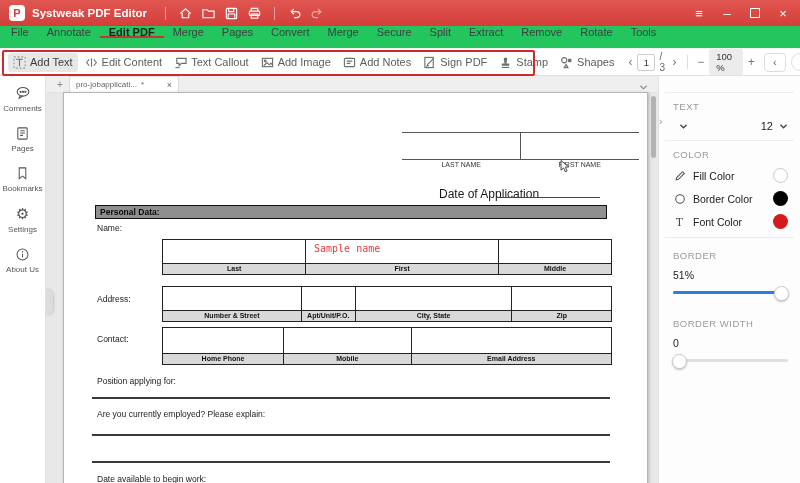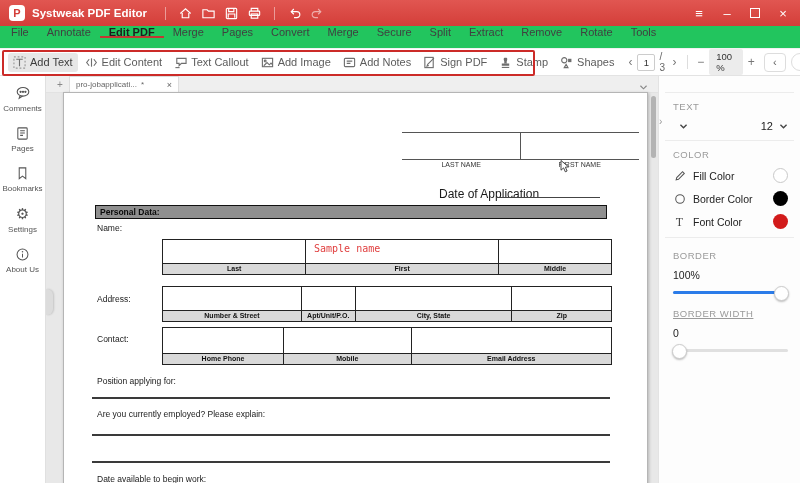--- a/index.html
+++ b/index.html
@@ -443,28 +443,28 @@
         <span class="swatch border"></span>
       </div>
       <div class="color-row">
         <span class="cr-icon t-glyph">T</span>
         <span>Font Color</span>
         <span class="swatch font"></span>
       </div>
       <div class="rp-divider"></div>
 
       <div class="rp-sec-label" style="margin-top:12px;">BORDER</div>
-      <div class="rp-value">100%</div>
+      <div class="rp-value">51%</div>
       <div class="slider">
         <div class="track"></div>
         <div class="fillbar"></div>
         <div class="handle right"></div>
       </div>
 
-      <div class="rp-sec-label" style="margin-top:9px;text-decoration:underline;">BORDER WIDTH</div>
+      <div class="rp-sec-label" style="margin-top:19px;">BORDER WIDTH</div>
       <div class="rp-value">0</div>
       <div class="slider">
         <div class="track"></div>
         <div class="handle left"></div>
       </div>
     </div>
   </div>
 </div>
 
 </body></html>

